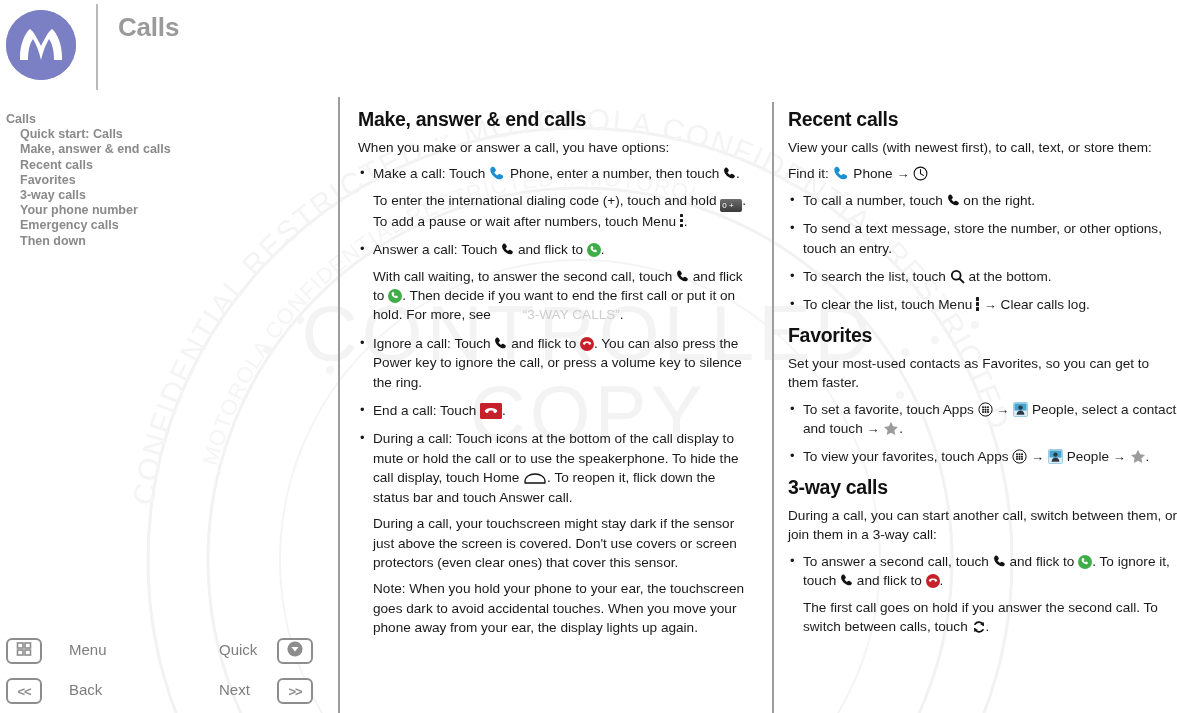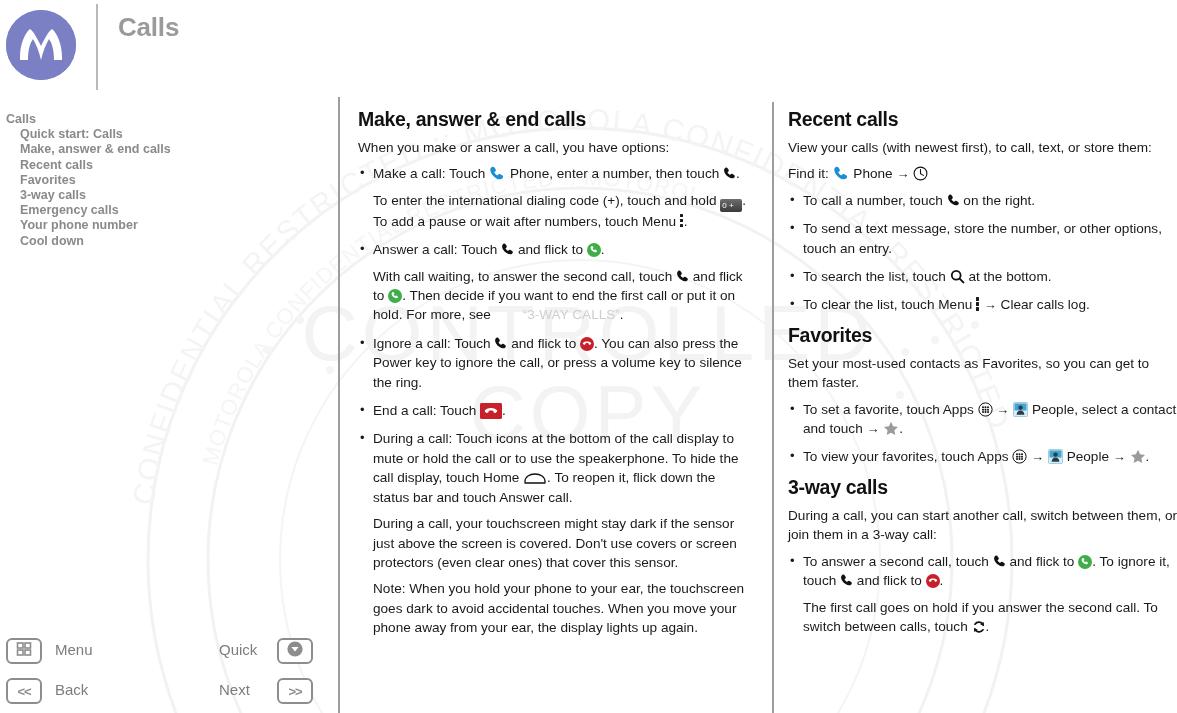--- a/index.html
+++ b/index.html
@@ -99,21 +99,21 @@
     justify-content: center;
   }
   .nav-btn.left { left: 6px; }
   .nav-btn.right { left: 277px; }
   .nav-lbl {
     position: absolute;
     font-size: 15px;
     color: #7d7d7d;
     top: 3px;
   }
-  .nav-lbl.left { left: 55px; }
+  .nav-lbl.left { left: 69px; }
   .nav-lbl.right { left: 219px; }
   .chev {
     font-size: 13px;
     font-weight: bold;
     color: #8d8d8d;
     letter-spacing: -1px;
     line-height: 1;
   }
 
   
@@ -275,23 +275,23 @@
   <div class="header-title">Calls</div>
 </div>
 
 <div class="sidebar">
   <div class="sidebar-item lvl0">Calls</div>
   <div class="sidebar-item lvl1">Quick start: Calls</div>
   <div class="sidebar-item lvl1">Make, answer &amp; end calls</div>
   <div class="sidebar-item lvl1">Recent calls</div>
   <div class="sidebar-item lvl1">Favorites</div>
   <div class="sidebar-item lvl1">3-way calls</div>
+  <div class="sidebar-item lvl1">Your phone number</div>
   <div class="sidebar-item lvl1">Emergency calls</div>
-  <div class="sidebar-item lvl1">Your phone number</div>
-  <div class="sidebar-item lvl1">Cool down</div>
+  <div class="sidebar-item lvl1">Then down</div>
 </div>
 
 <div class="col-rule left"></div>
 <div class="col-rule right"></div>
 
 <div class="col mid">
 
   <h2 class="sec">Make, answer &amp; end calls</h2>
 
   <p class="body tight">When you make or answer a call, you have options:</p>

